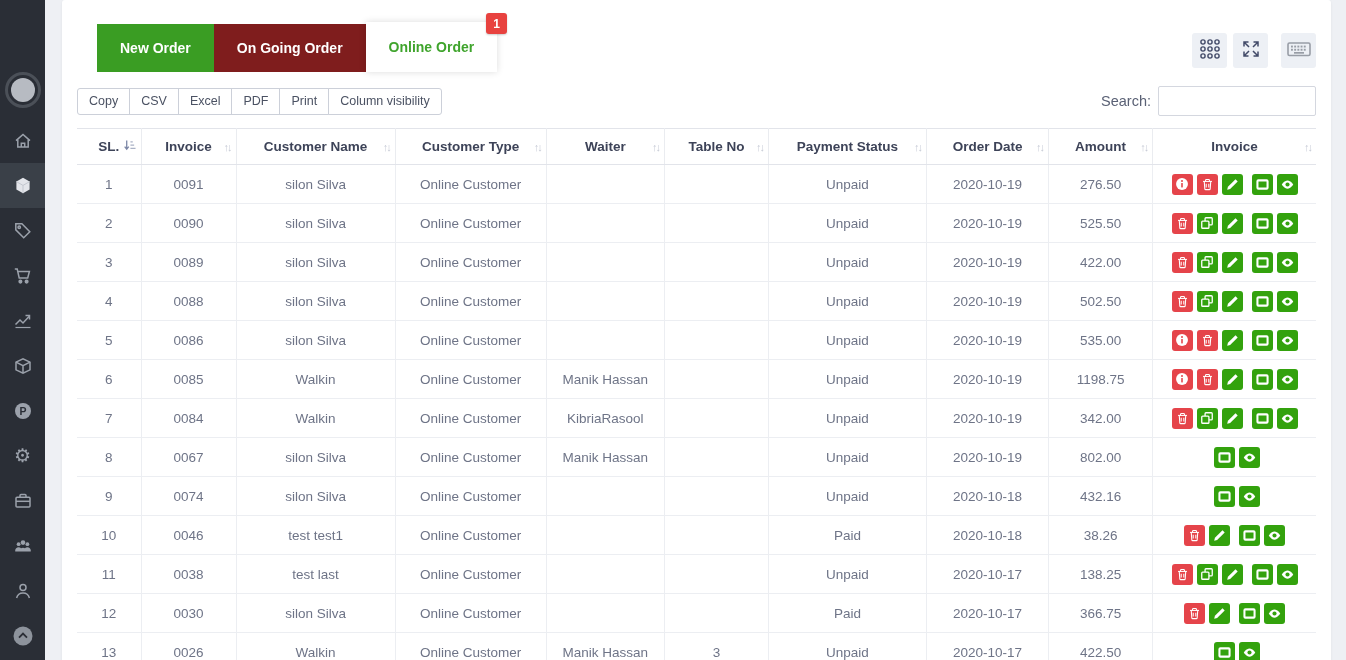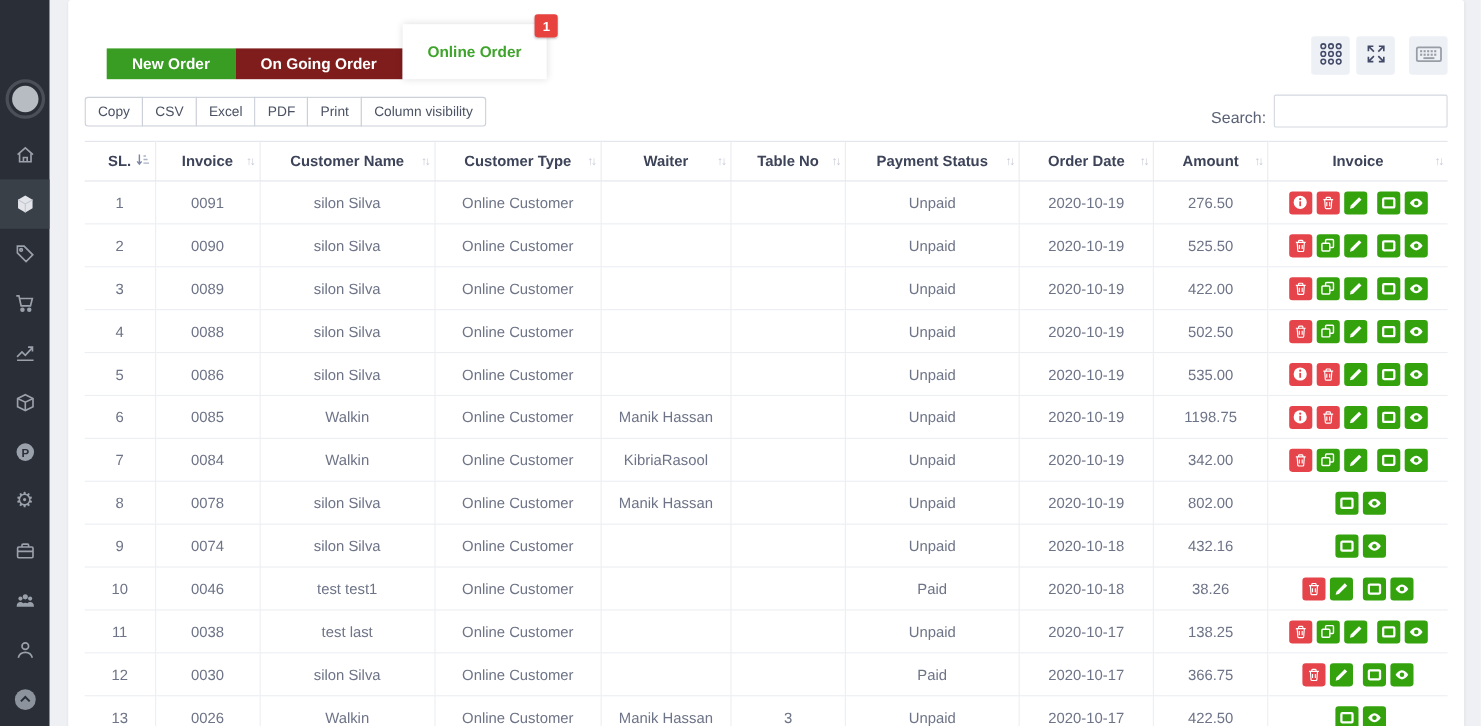--- a/index.html
+++ b/index.html
@@ -16,21 +16,21 @@
   .side-item.active { background:#3a4048; }
   .side-item svg { display:block; }
   .gear-glyph { font-size:19px; color:#9ba1ab; line-height:1; }
 
   
   .card { position:absolute; left:62px; top:0; width:1269px; min-height:660px; background:#fff;
           border-radius:3px; box-shadow:0 1px 3px rgba(0,0,0,.06); padding:22px 15px 0; }
 
   .header-row { display:flex; justify-content:space-between; align-items:flex-end; }
   .tabs { display:flex; align-items:flex-end; margin-left:20px; }
-  .tab { height:28px; padding:0 23px; border:none; font:700 14px "Liberation Sans",sans-serif;
+  .tab { height:48px; padding:0 23px; border:none; font:700 14px "Liberation Sans",sans-serif;
          color:#fff; cursor:pointer; white-space:nowrap; }
   .tab.green  { background:#3a9d23; }
   .tab.purple { background:#7f1d1d; }
   .tab.blue   { background:#1793d1; }
   .tab.active { background:#fff; color:#3fa42c; height:50px; position:relative;
                 box-shadow:0 0 7px rgba(0,0,0,.14); }
   .tab-badge { position:absolute; top:-9px; right:-10px; width:21px; height:21px; border-radius:3px;
                background:#e8423f; color:#fff; font:700 12px "Liberation Sans",sans-serif;
                display:flex; align-items:center; justify-content:center; box-shadow:0 1px 2px rgba(0,0,0,.2); }
 
@@ -39,21 +39,21 @@
           display:flex; align-items:center; justify-content:center; margin-left:6px; }
   .chip.kbd { margin-left:13px; }
 
   
   .toolbar-row { display:flex; justify-content:space-between; align-items:center; margin-top:14px; }
   .export-group { display:flex; }
   .ex-btn { height:27px; padding:0 11px; background:#fff; border:1px solid #ccd0d9; margin-left:-1px;
             font:400 12.5px "Liberation Sans",sans-serif; color:#4b5263; cursor:pointer; white-space:nowrap; }
   .ex-btn:first-child { border-radius:3px 0 0 3px; margin-left:0; }
   .ex-btn:last-child  { border-radius:0 3px 3px 0; }
-  .search-wrap { display:flex; align-items:flex-end;margin-left:40px; }
+  .search-wrap { display:flex; align-items:center;margin-left:40px; }
   .search-label { font:400 14.5px "Liberation Sans",sans-serif; color:#5a6175; margin-right:7px; }
   .search-input { width:158px; height:30px; border:1px solid #d4d7df; border-radius:2px; padding:0 8px;
                   font:400 13px "Liberation Sans",sans-serif; color:#4b5263; outline:none; }
 
   
   table { width:100%; border-collapse:collapse; table-layout:fixed; margin-top:12px; }
   th { height:36px; border:1px solid #e2e4ea; border-left:1px solid #eaecf0; border-right:1px solid #eaecf0;
        font:700 13.5px "Liberation Sans",sans-serif; color:#3d4358; position:relative; cursor:pointer;
        text-align:center; }
   th:first-child, td:first-child { border-left:none; }
@@ -660,21 +660,21 @@
                       <path d="M8 3.6C4.4 3.6 1.9 8 1.9 8S4.4 12.4 8 12.4 14.1 8 14.1 8 11.6 3.6 8 3.6z" fill="#fff"></path>
                       <circle cx="8" cy="8" r="2.2" fill="#33a20d"></circle>
                     </svg>
                   </span>
                 </button>
               </div>
             </td>
           </tr>
           <tr data-name="table-row">
             <td data-name="cell-sl">8</td>
-            <td data-name="cell-invoice">0078</td>
+            <td data-name="cell-invoice">0067</td>
             <td data-name="cell-customer-name">silon Silva</td>
             <td data-name="cell-customer-type">Online Customer</td>
             <td data-name="cell-waiter">Manik Hassan</td>
             <td data-name="cell-table-no"></td>
             <td data-name="cell-payment-status">Unpaid</td>
             <td data-name="cell-order-date">2020-10-19</td>
             <td data-name="cell-amount">802.00</td>
             <td data-name="cell-actions">
               <div class="actions">
                 <button class="abtn green" data-name="window-button">

